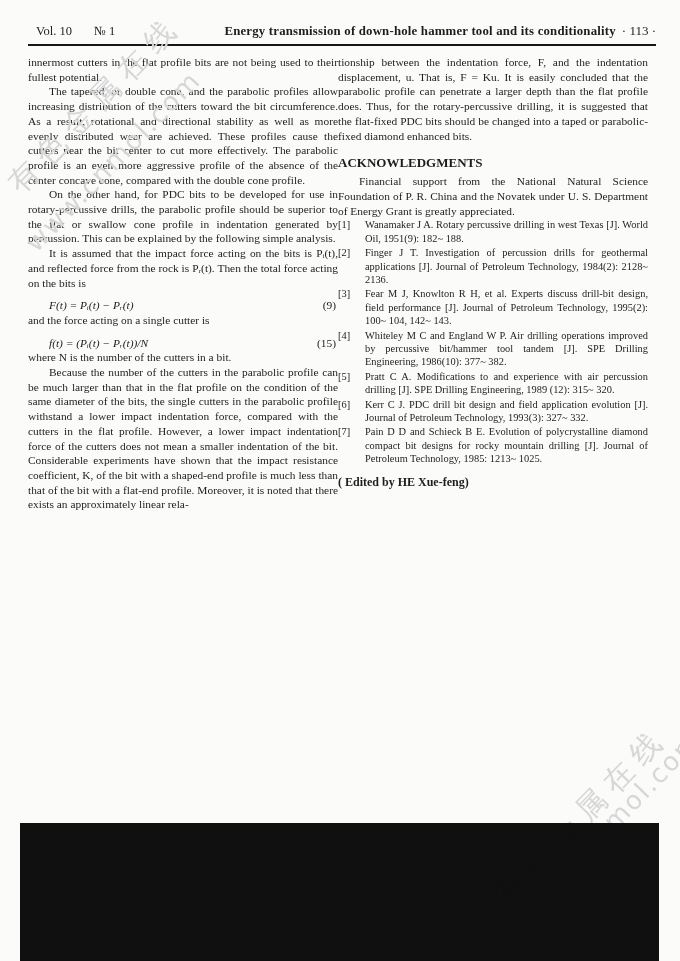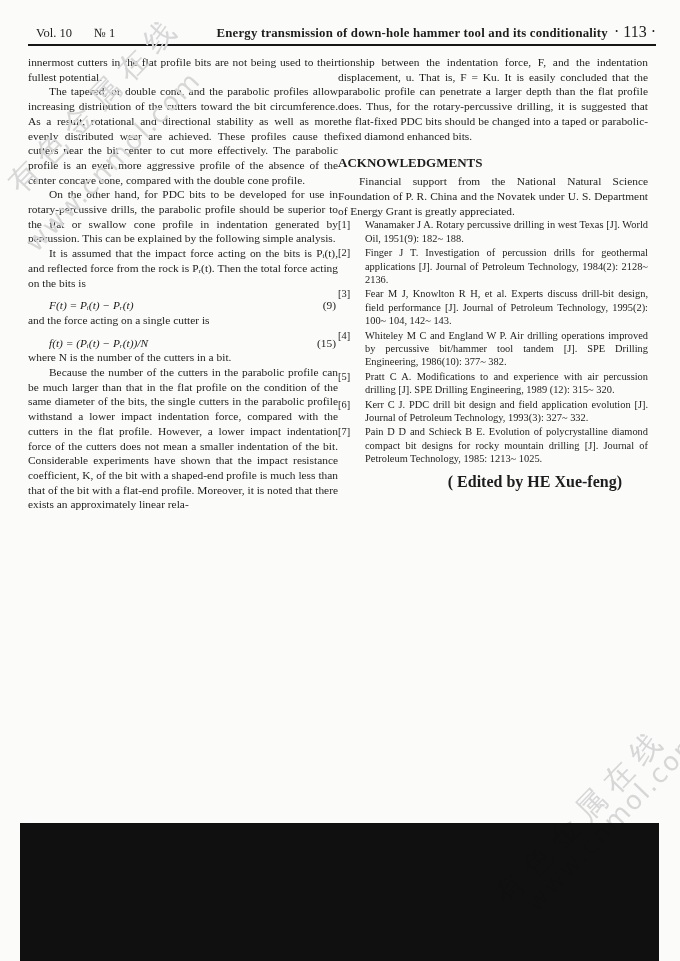--- a/index.html
+++ b/index.html
@@ -15,21 +15,21 @@
 
   
   .page-header {
     position: absolute; top: 23px; left: 36px; width: 620px;
     display: flex; align-items: baseline;
     font-size: 12.5px; z-index: 3;
   }
   .hdr-vol { font-weight: normal; }
   .hdr-issue { margin-left: 22px; }
   .hdr-title { flex: 1; text-align: right; font-weight: bold; font-size: 12.8px; letter-spacing: 0.2px; }
-  .hdr-page { font-size: 16px; margin-left: 6px; }
+  .hdr-page { font-size: 13px; margin-left: 6px; }
   .header-rule {
     position: absolute; top: 44px; left: 28px; width: 628px; height: 2px;
     background: #161616; z-index: 3;
   }
 
   
   .columns {
     position: absolute; top: 55px; left: 28px; width: 630px;
     display: flex; z-index: 3;
   }
@@ -50,22 +50,22 @@
     margin: 12px 0 4px 0;
   }
   .sec-heading.centered { text-align: center; margin: 15px 0 8px 0; }
 
   .ref-list { font-size: 10.4px; line-height: 13.4px; }
   .ref-item { display: flex; margin-bottom: 1px; }
   .ref-num { width: 27px; flex: none; }
   .ref-text { flex: 1; text-align: justify; }
 
   .edited-line {
-    font-weight: bold; text-align: right; padding-right: 26px;
-    margin-top: 9px; font-size: 16px;
+    font-weight: bold; text-align: left; padding-right: 26px;
+    margin-top: 9px; font-size: 12px;
   }
 
   
   .watermark {
     position: absolute; color: #d7d7d7;
     font-family: "DejaVu Sans", sans-serif;
     white-space: nowrap; pointer-events: none; z-index: 4;
     transform: rotate(-46deg); transform-origin: 0 50%;
   }
   .wm-cn  { font-size: 30px; letter-spacing: 9px; }

